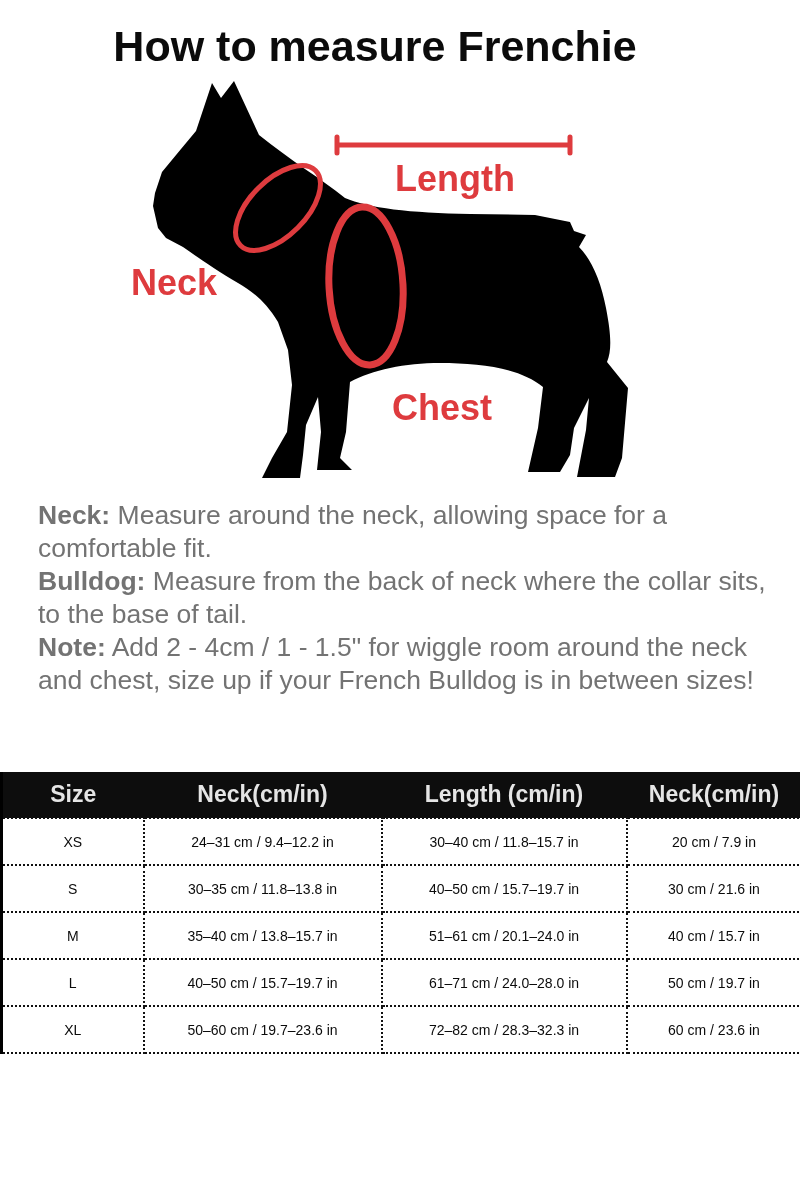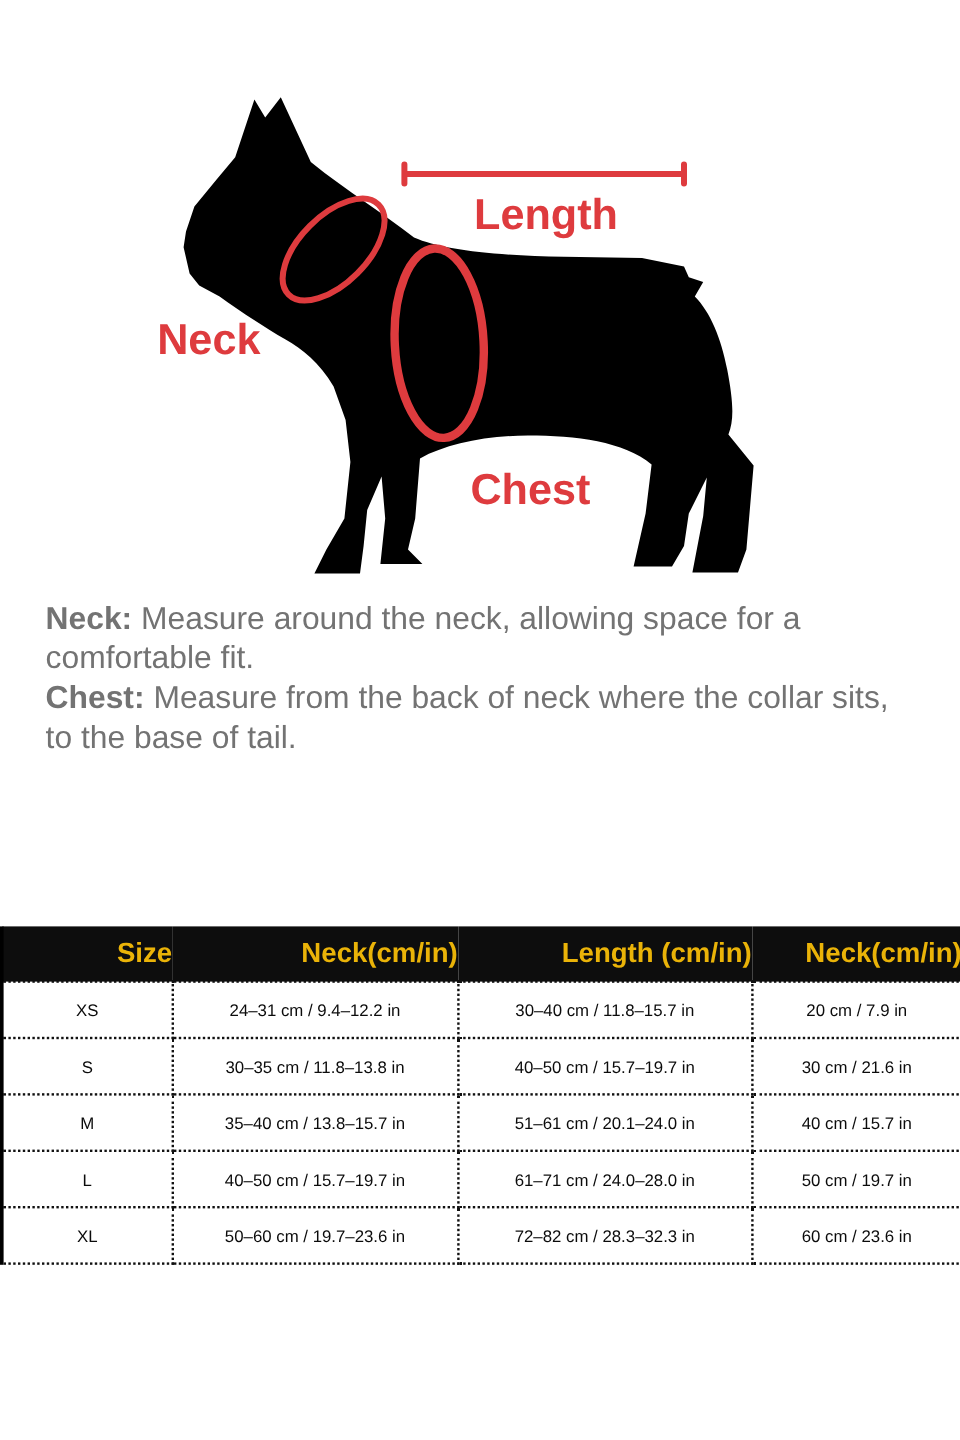--- a/index.html
+++ b/index.html
@@ -25,35 +25,36 @@
   }
   .instructions p{margin:0;}
   .instructions b{font-weight:700;}
   
   .size-chart{
     position:absolute;top:772px;left:0;width:800px;
     border-collapse:collapse;table-layout:fixed;
     border-left:3px solid #000;
   }
   .size-chart thead th{
-    background:#0d0d0d;color:#eab308;font-size:23px;font-weight:700;
-    height:45px;padding:0;text-align:right;vertical-align:middle;border:0;
+    background:#0d0d0d;color:#e5e5e5;font-size:23px;font-weight:700;
+    height:45px;padding:0;text-align:center;vertical-align:middle;border:0;
   }
   .size-chart tbody th,
   .size-chart tbody td{
     height:45px;padding:0 2px;text-align:center;vertical-align:middle;
     font-size:14px;font-weight:400;color:#0b0b0b;background:#fff;
     border:2.5px dotted #111;white-space:nowrap;overflow:hidden;
   }
 </style>
 </head>
 <body>
 
 <div class="page">
 
+  <h1 class="title">How to measure Frenchie</h1>
 
   <svg class="diagram" width="800" height="500" viewBox="0 0 800 500">
 
     <path fill="#000000" d="M212,83 L221,98 L234,81 L259,135
          C290,160 320,178 345,198
          C368,208 410,213 470,214
          L535,215 L570,222 L574,231 L586,235 L579,247
          C592,260 601,282 606,308
          C611,334 612,350 607,362
          L628,388 L622,458 L615,477 L577,477 L586,430 L589,398
@@ -73,21 +74,22 @@
 
     <path d="M337,137 L337,153 M337,145 L570,145 M570,137 L570,153" fill="none" stroke="#de3b3e" stroke-width="5" stroke-linecap="round"></path>
 
     <text class="measure-label" x="455" y="191" text-anchor="middle">Length</text>
     <text class="measure-label" x="174" y="295" text-anchor="middle">Neck</text>
     <text class="measure-label" x="442" y="420" text-anchor="middle">Chest</text>
   </svg>
 
   <div class="instructions">
     <p><b>Neck:</b> <span>Measure around the neck, allowing space for a comfortable fit.</span></p>
-    <p><b>Chest:</b> <span>Measure from the back of neck where the collar sits, to the base of tail.</span></p>
+    <p><b>Bulldog:</b> <span>Measure from the back of neck where the collar sits, to the base of tail.</span></p>
+    <p><b>Note:</b> <span>Add 2 - 4cm / 1 - 1.5" for wiggle room around the neck and chest, size up if your French Bulldog is in between sizes!</span></p>
   </div>
 
   <table class="size-chart">
     <colgroup>
       <col style="width:142px">
         <col style="width:238px">
         <col style="width:245px">
         <col style="width:175px">
     </colgroup>
     <thead>

